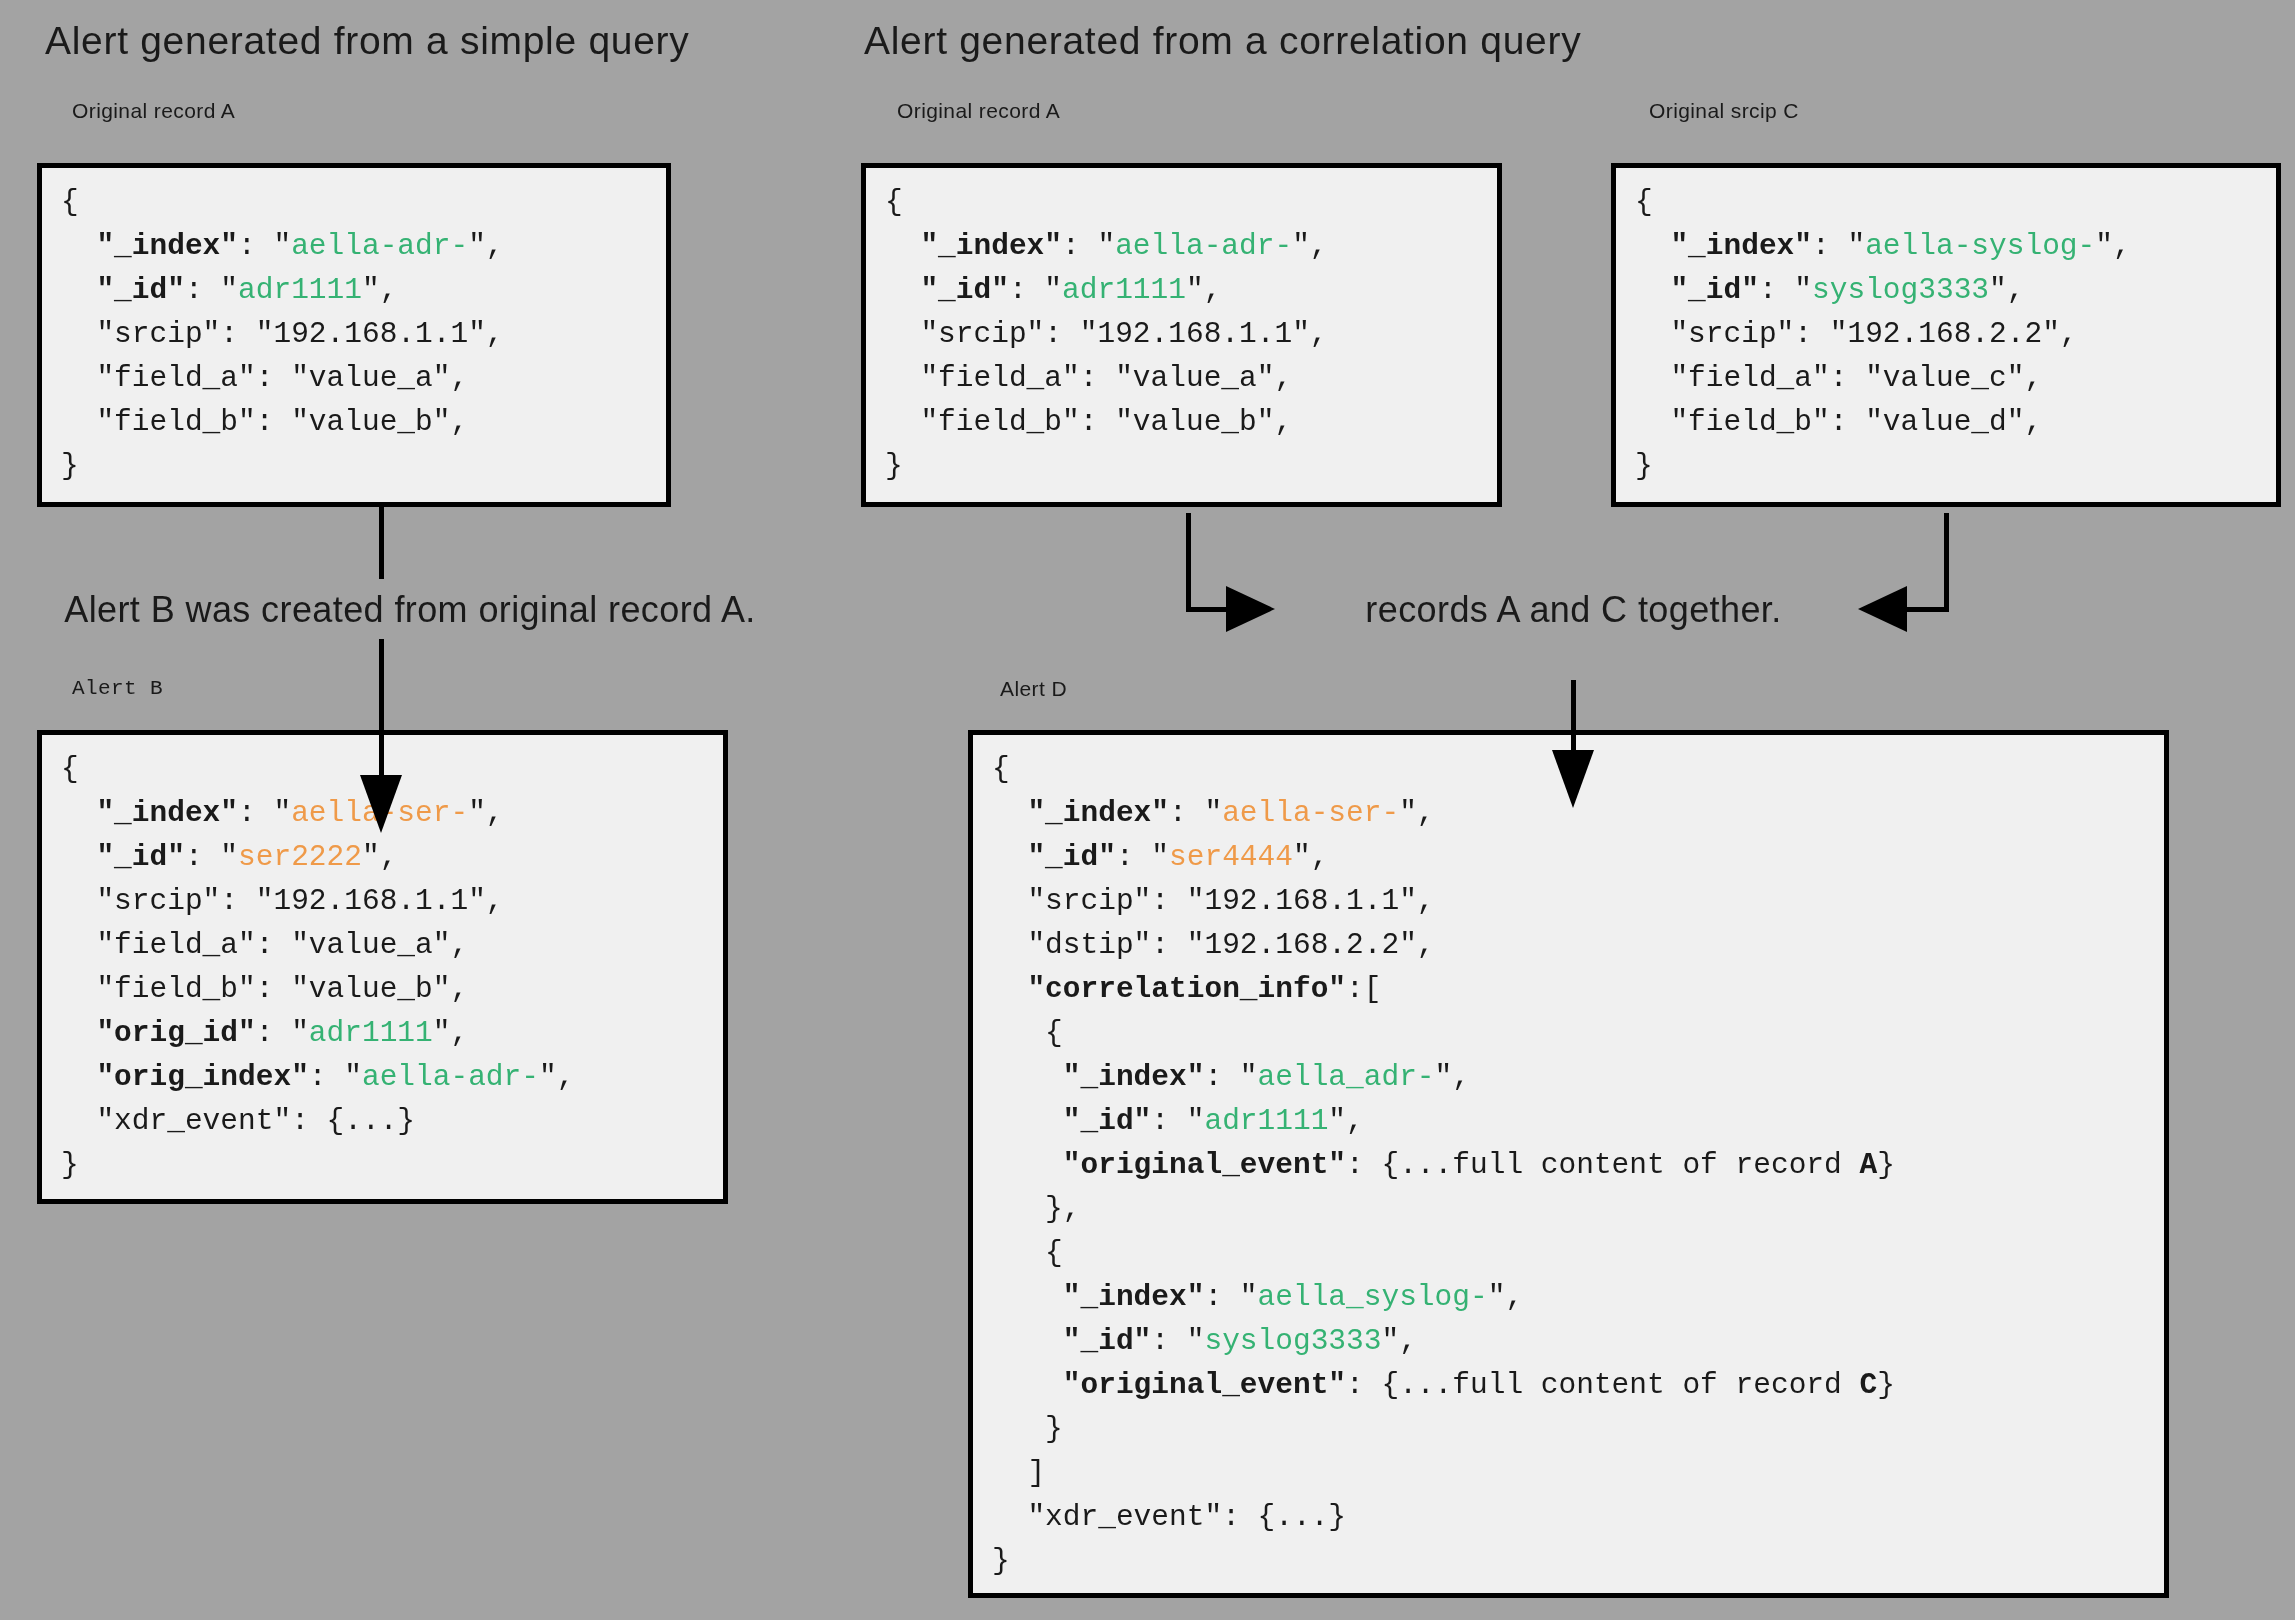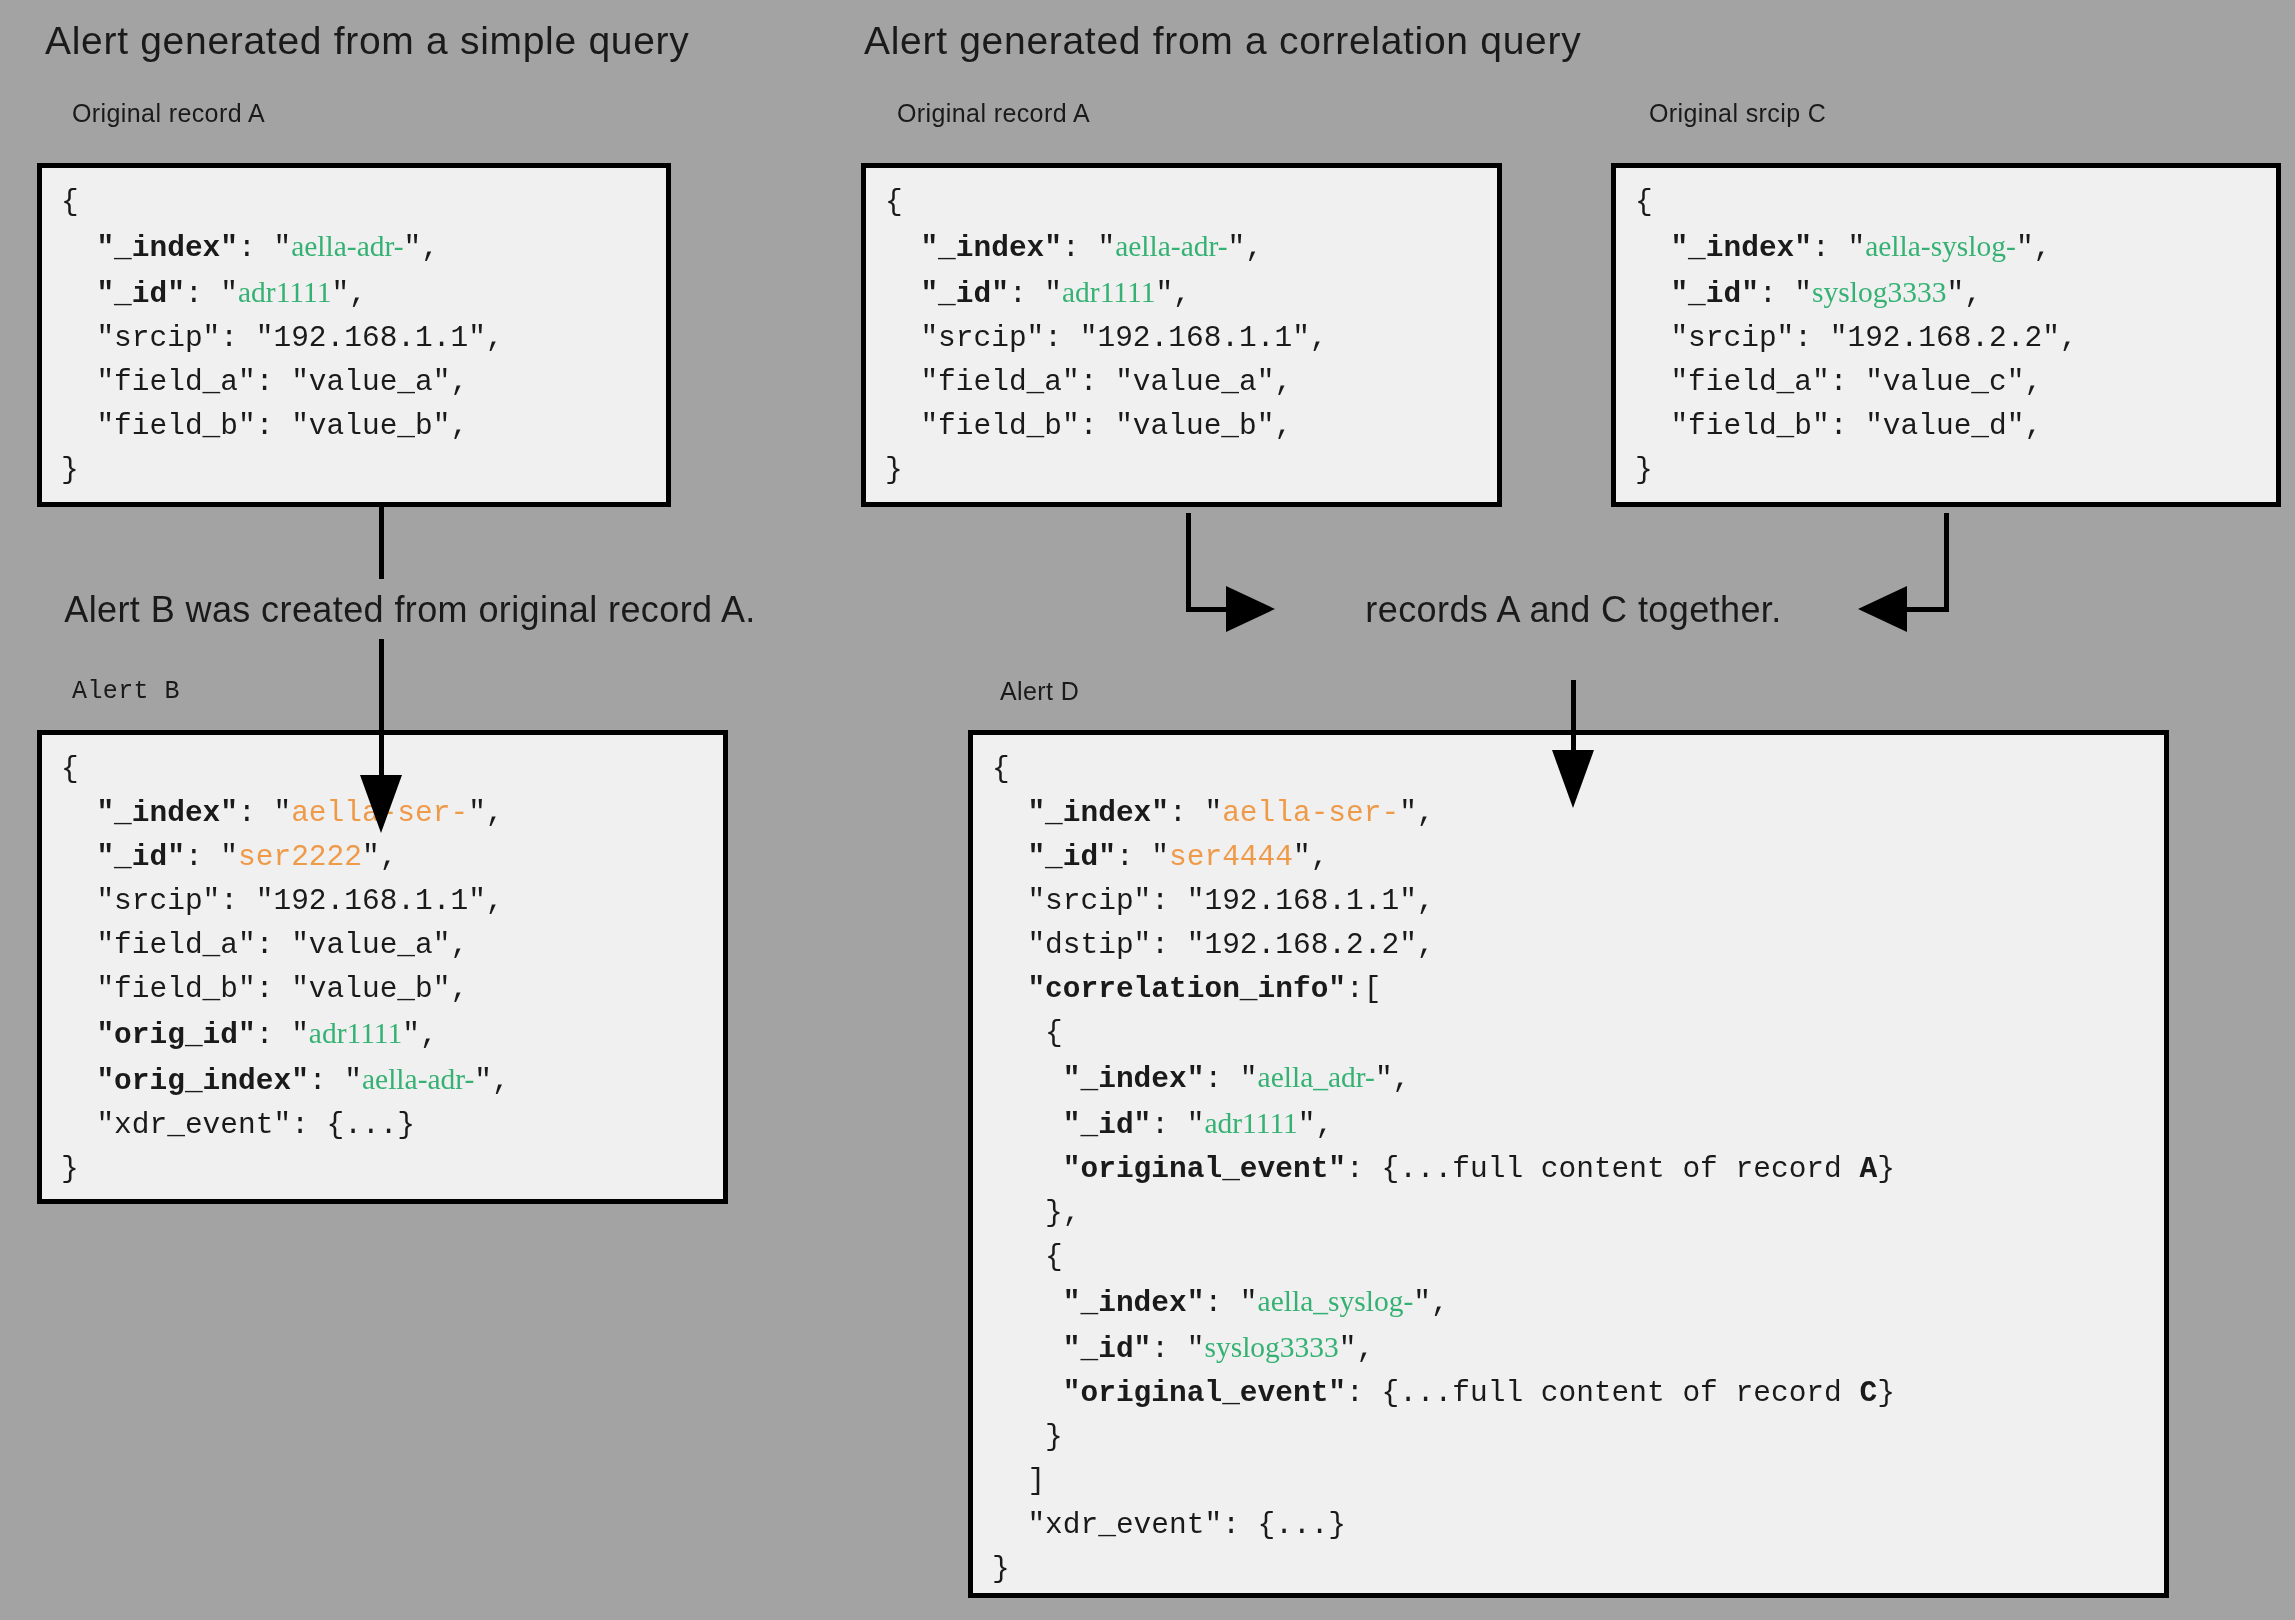--- a/index.html
+++ b/index.html
@@ -13,21 +13,21 @@
   }
   .title {
     position:absolute;
     font-size:39px;
     font-weight:300;
     letter-spacing:0.7px;
     white-space:nowrap;
   }
   .boxlabel {
     position:absolute;
-    font-size:25px;
+    font-size:21px;
     font-weight:300;
     letter-spacing:0.4px;
     white-space:nowrap;
     text-align:center;
   }
   .note {
     position:absolute;
     font-size:36px;
     font-weight:300;
     letter-spacing:0.4px;
@@ -47,21 +47,21 @@
     font-family:"Liberation Mono", monospace;
     font-size:29.5px;
     line-height:44px;
     white-space:pre;
     color:var(--text, #1a1a1a);
   }
   .code .line { white-space:pre; }
   .seg-p { }
   .seg-k { font-weight:bold; }
   .seg-b { font-weight:bold; }
-  .seg-g { color:var(--green, #35b273);font-family:Liberation Serif, serif; }
+  .seg-g { color:var(--green, #35b273); }
   .seg-o { color:var(--orange, #ef9a49); }
   .vline, .hline { position:absolute; background:var(--line, #000); }
   .vline { width:5px; }
   .hline { height:5px; }
   .head { position:absolute; width:0; height:0; }
   .head-down {
     border-left:21.6px solid transparent;
     border-right:21.6px solid transparent;
     border-top:58px solid var(--line, #000);
   }

